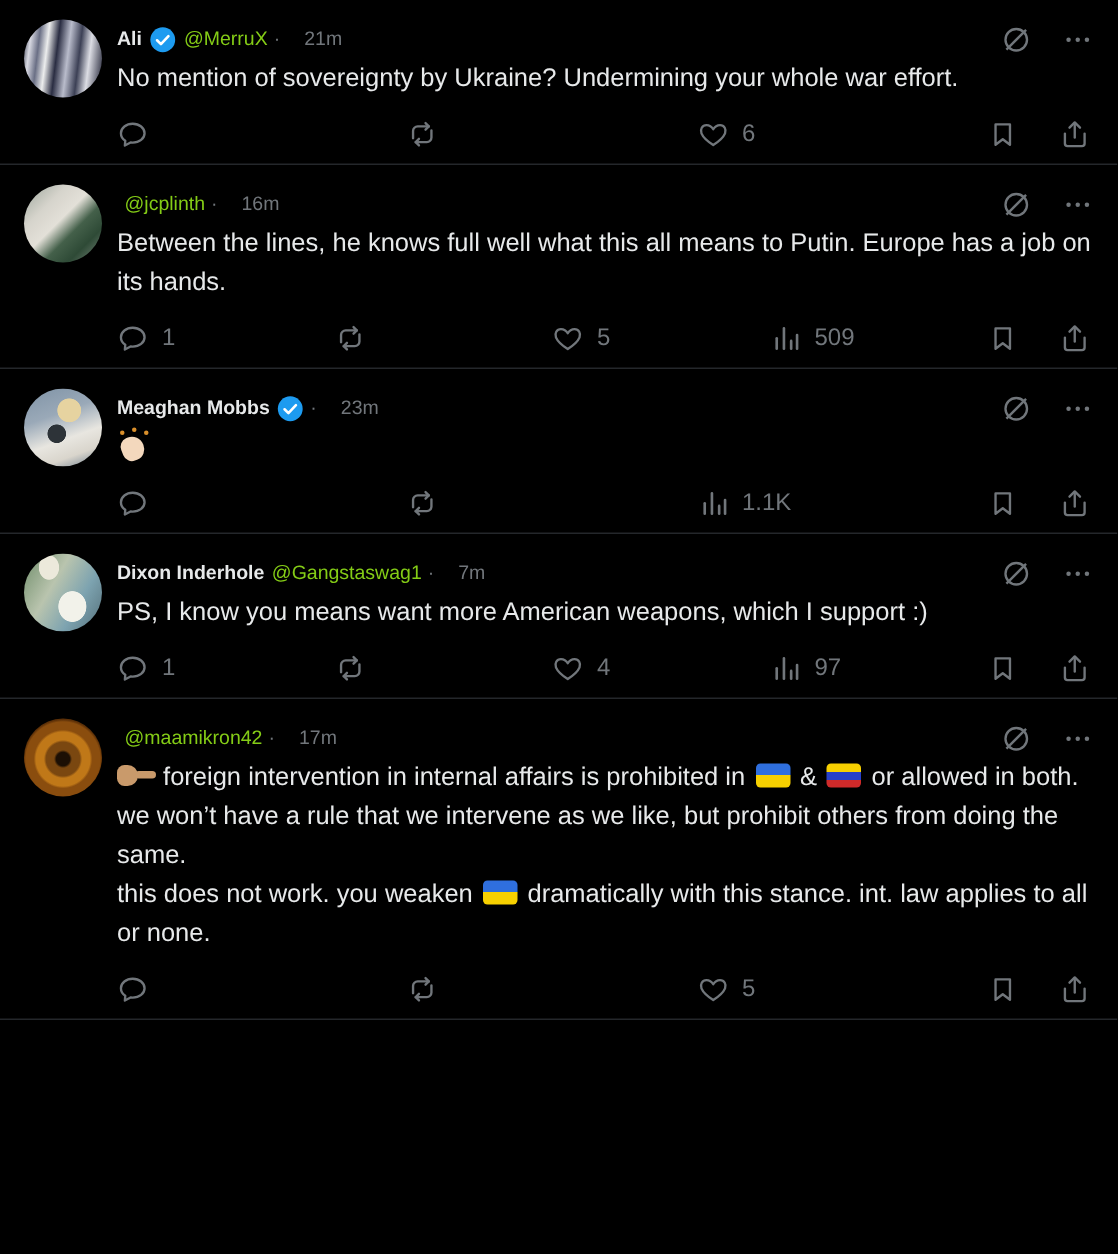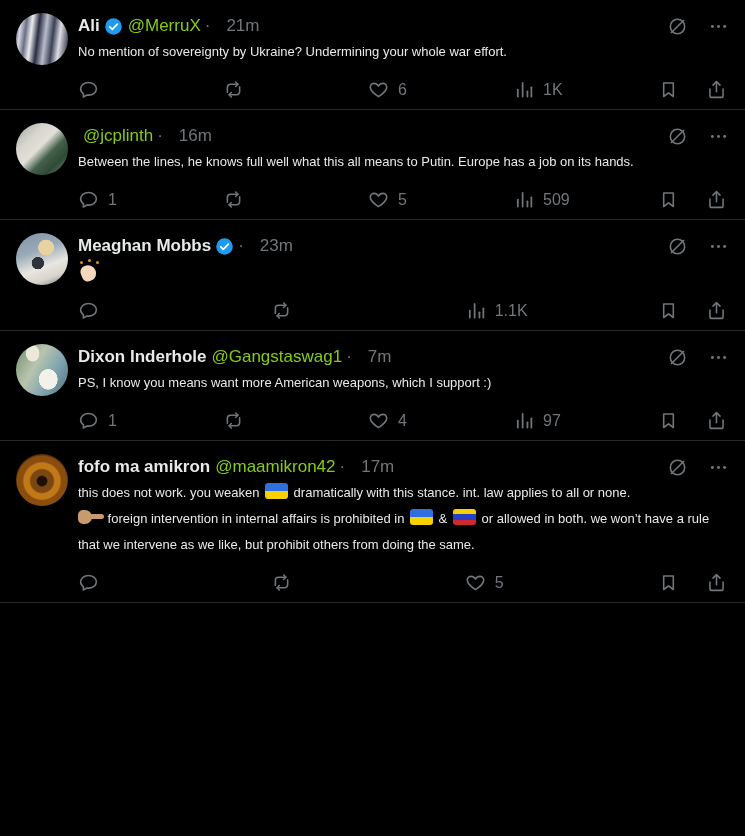--- a/index.html
+++ b/index.html
@@ -37,32 +37,32 @@
   .av-comic {
     background:
       radial-gradient(ellipse at 62% 68%, #f2f2ea 0 20%, rgba(0,0,0,0) 21%),
       radial-gradient(ellipse at 32% 18%, #ece9db 0 13%, rgba(0,0,0,0) 14%),
       linear-gradient(120deg,#6f8d6a 0%,#b9c4ae 38%,#7da3b0 68%,#55707a 100%);
   }
   .av-amber-donut {
     background: radial-gradient(circle at 50% 52%, #1c0f04 0 12%, #7a4710 16% 30%, #c07818 34% 48%, #8a4d0e 52% 66%, #5d3007 70% 82%, #2a1403 86% 100%);
   }
   .content-col { flex: 1 1 auto; min-width: 0; }
-  .header-row { display: flex; align-items: center; font-size: 17px; line-height: 26px; white-space: nowrap; }
+  .header-row { display: flex; align-items: center; font-size: 13px; line-height: 26px; white-space: nowrap; }
   .name { font-weight: 700; color: #e7e9ea; }
   .badge { display: inline-flex; margin-left: 4px; }
   .badge svg { width: 19px; height: 19px; }
   .handle { color: #84cc16; margin-left: 5px; }
   .dot { color: #71767b; margin-left: 4px; }
   .time { color: #71767b; margin-left: 16px; }
   .hdr-spacer { flex: 1 1 auto; }
   .grok-btn, .more-btn { display: inline-flex; color: #71767b; cursor: pointer; }
   .grok-btn { margin-right: 20px; }
   .grok-btn svg, .more-btn svg { width: 21px; height: 21px; }
-  .body-text { font-size: 13px; line-height: 26px; color: #e7e9ea; overflow-wrap: break-word; }
+  .body-text { font-size: 17px; line-height: 26px; color: #e7e9ea; overflow-wrap: break-word; }
   .tweet-par { min-height: 26px; }
   
   .inline-ic { display: inline-block; position: relative; }
   .ic-ukraine-flag-emoji, .ic-venezuela-flag-emoji {
     width: 23px; height: 16px; border-radius: 3px; vertical-align: -2px; margin: 0 2px;
   }
   .ic-ukraine-flag-emoji { background: linear-gradient(#2f6fde 0 50%, #f7d000 50% 100%); }
   .ic-venezuela-flag-emoji { background: linear-gradient(#f7d000 0 34%, #2740c9 34% 67%, #cf2a2a 67% 100%); }
   .ic-pointing-right-emoji { width: 26px; height: 17px; vertical-align: -2px; }
   .ic-pointing-right-emoji::before {
@@ -149,29 +149,20 @@
             <path d="M7 18h8.5a3.5 3.5 0 0 0 3.5-3.5V9"></path>
           </svg>
           <span class="count"></span>
         </div>
         <div class="action">
           <svg viewBox="0 0 24 24" fill="none" stroke="currentColor" stroke-width="1.8" stroke-linejoin="round">
             <path d="M12 20.2S4.8 15.6 3 11.3C1.8 8.4 3.6 5 6.8 5 8.9 5 10.9 6.3 12 8.2 13.1 6.3 15.1 5 17.2 5c3.2 0 5 3.4 3.8 6.3-1.8 4.3-9 8.9-9 8.9z"></path>
           </svg>
           <span class="count">6</span>
         </div>
-        <div class="action">
-          <svg viewBox="0 0 24 24" fill="none" stroke="currentColor" stroke-width="2" stroke-linecap="round">
-            <path d="M5.5 20v-8"></path>
-            <path d="M11 20V4.5"></path>
-            <path d="M16.5 20v-6"></path>
-            <path d="M21 20V9.5"></path>
-          </svg>
-          <span class="count">1K</span>
-        </div>
         <div class="action-right">
           <span class="icon-btn">
             <svg viewBox="0 0 24 24" fill="none" stroke="currentColor" stroke-width="1.8" stroke-linejoin="round">
               <path d="M6.5 4.5h11V20l-5.5-4.2L6.5 20z"></path>
             </svg>
           </span>
           <span class="icon-btn">
             <svg viewBox="0 0 24 24" fill="none" stroke="currentColor" stroke-width="1.8" stroke-linecap="round" stroke-linejoin="round">
               <path d="M4.5 11.5V19a2 2 0 0 0 2 2h11a2 2 0 0 0 2-2v-7.5"></path>
               <path d="M12 14.5V3.5"></path>
@@ -409,43 +400,42 @@
         </div>
       </div>
     </div>
   </article>
     <article class="tweet">
     <div class="avatar-col">
       <div class="avatar av-amber-donut"></div>
     </div>
     <div class="content-col">
       <div class="header-row">
-        <span class="name">fofo ma amikron</span>
 
         <span class="handle">@maamikron42</span>
         <span class="dot">·</span>
         <span class="time">17m</span>
         <span class="hdr-spacer"></span>
         <span class="grok-btn">
           <svg viewBox="0 0 24 24" fill="none" stroke="currentColor" stroke-width="1.8">
             <circle cx="12" cy="12" r="8.2"></circle>
             <path d="M4.5 19.5L19.5 4.5"></path>
           </svg>
         </span>
         <span class="more-btn">
           <svg viewBox="0 0 24 24" fill="currentColor">
             <circle cx="5" cy="12" r="1.7"></circle>
               <circle cx="12" cy="12" r="1.7"></circle>
               <circle cx="19" cy="12" r="1.7"></circle>
           </svg>
         </span>
       </div>
       <div class="body-text">
+          <div class="tweet-par"><span class="inline-ic ic-pointing-right-emoji"></span> foreign intervention in internal affairs is prohibited in <span class="inline-ic ic-ukraine-flag-emoji"></span> &amp; <span class="inline-ic ic-venezuela-flag-emoji"></span> or allowed in both. we won’t have a rule that we intervene as we like, but prohibit others from doing the same.</div>
           <div class="tweet-par">this does not work. you weaken <span class="inline-ic ic-ukraine-flag-emoji"></span> dramatically with this stance. int. law applies to all or none.</div>
-          <div class="tweet-par"><span class="inline-ic ic-pointing-right-emoji"></span> foreign intervention in internal affairs is prohibited in <span class="inline-ic ic-ukraine-flag-emoji"></span> &amp; <span class="inline-ic ic-venezuela-flag-emoji"></span> or allowed in both. we won’t have a rule that we intervene as we like, but prohibit others from doing the same.</div>
         </div>
       <div class="actions">
         <div class="action">
           <svg viewBox="0 0 24 24" fill="none" stroke="currentColor" stroke-width="1.8">
             <path d="M12 4C7 4 3 7.2 3 11.2c0 2.3 1.3 4.4 3.3 5.7L6 20.6l4.3-2.3c.55.08 1.1.12 1.7.12 5 0 9-3.2 9-7.2S17 4 12 4z" stroke-linejoin="round"></path>
           </svg>
           <span class="count"></span>
         </div>
         <div class="action">
           <svg viewBox="0 0 24 24" fill="none" stroke="currentColor" stroke-width="1.8" stroke-linecap="round" stroke-linejoin="round">

